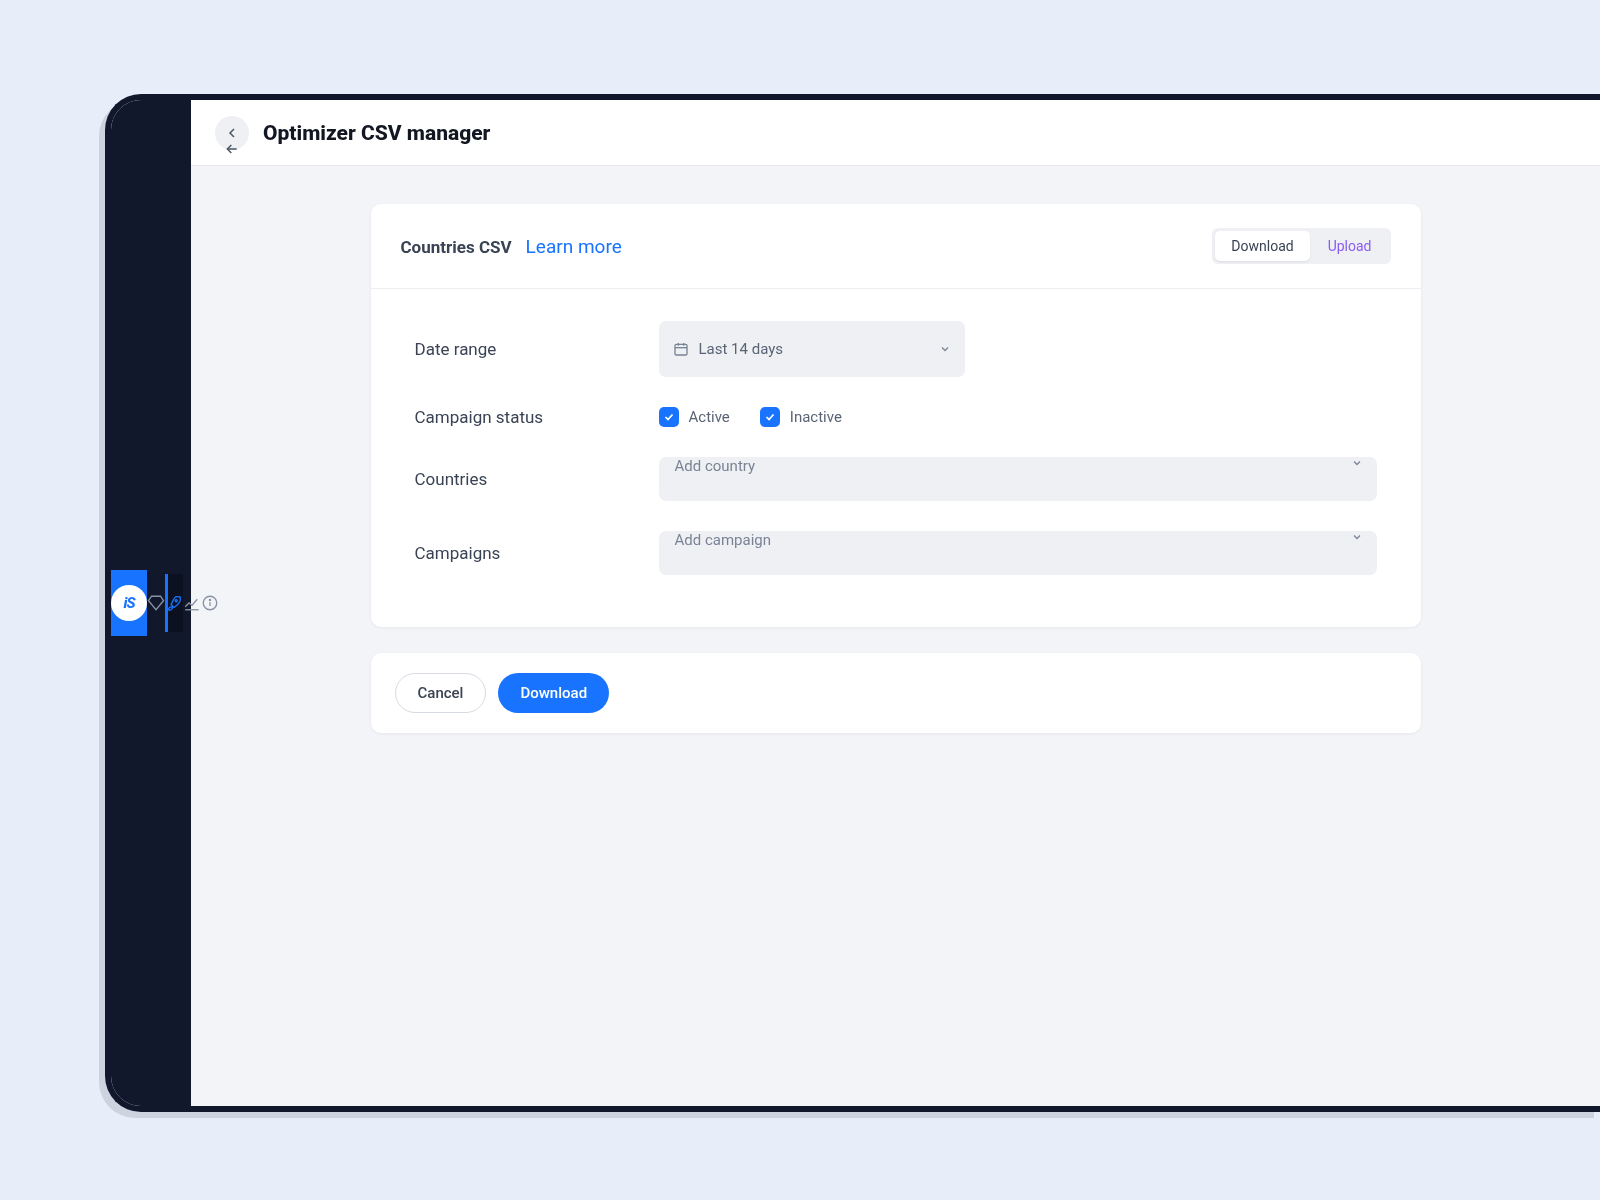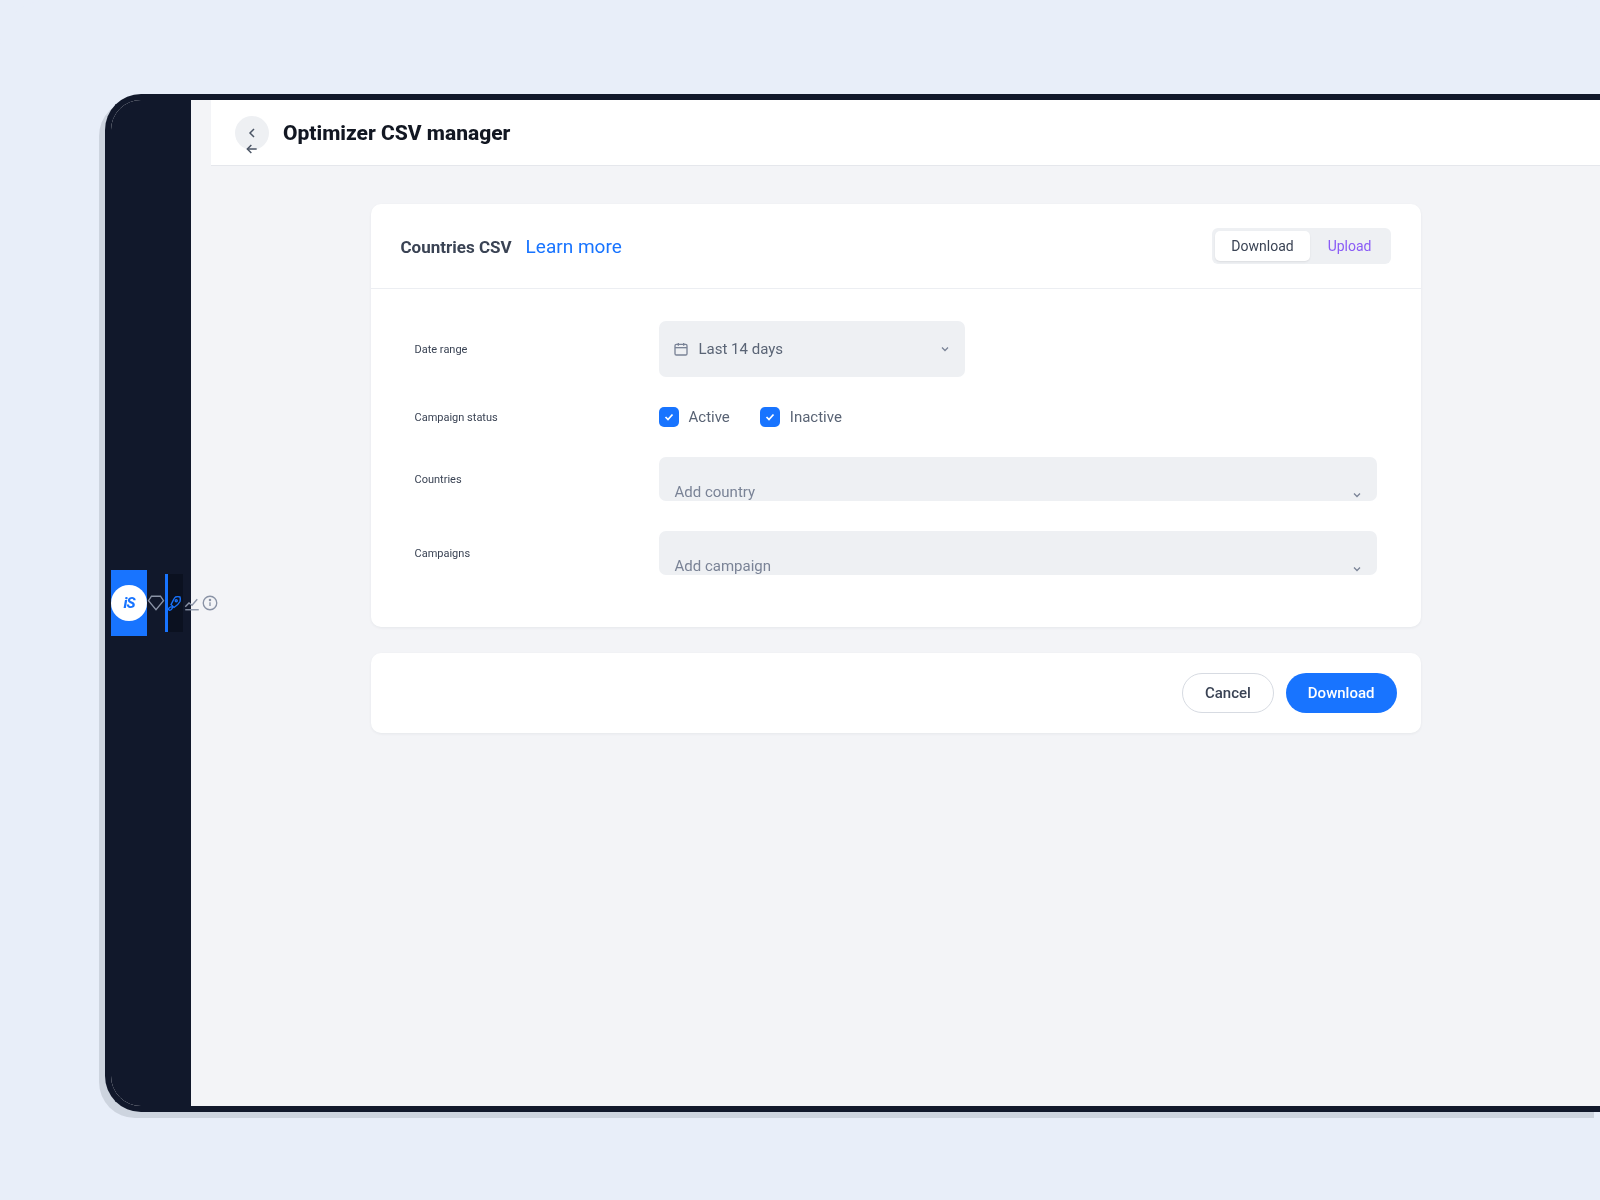--- a/index.html
+++ b/index.html
@@ -93,21 +93,20 @@
     min-width: 0;
   }
   .topbar {
     height: 66px;
     background: #fff;
     border-bottom: 1px solid #e5e7ec;
     display: flex;
     align-items: center;
     padding: 0 24px;
     gap: 14px;
-    margin-left: 20px;
   }
   .back-btn {
     width: 34px;
     height: 34px;
     border-radius: 50%;
     background: #eef0f3;
     display: flex;
     align-items: center;
     justify-content: center;
     color: #4b5565;
@@ -175,21 +174,21 @@
     padding: 32px 44px 44px 44px;
   }
   .row {
     display: flex;
     align-items: center;
     margin-bottom: 30px;
   }
   .row:last-child { margin-bottom: 8px; }
   .row-label {
     width: 244px;
-    font-size: 11px;
+    font-size: 17px;
     color: #3a4354;
     flex-shrink: 0;
   }
   .select-sm {
     width: 306px;
     height: 56px;
     background: #eef0f3;
     border-radius: 7px;
     display: flex;
     align-items: center;
@@ -199,21 +198,21 @@
     font-size: 15px;
     cursor: pointer;
     position: relative;
   }
   .select-lg {
     flex: 1;
     height: 44px;
     background: #eef0f3;
     border-radius: 7px;
     display: flex;
-    align-items: flex-end;
+    align-items: flex-start;
     padding: 0 16px;
     color: #7a8396;
     font-size: 15px;
     cursor: pointer;
     position: relative;
   }
   .chevron {
     position: absolute;
     right: 14px;
     color: #7a8396;
@@ -244,21 +243,20 @@
     color: #5a6475;
   }
   .actions-card {
     width: 1050px;
     background: #fff;
     border-radius: 10px;
     box-shadow: 0 1px 3px rgba(20,28,45,0.06);
     margin-top: 26px;
     padding: 20px 24px;
     display: flex;
-    justify-content: flex-end;
     gap: 12px;
   }
   .btn {
     height: 40px;
     padding: 0 22px;
     border-radius: 20px;
     font-size: 15px;
     display: flex;
     align-items: center;
     cursor: pointer;

